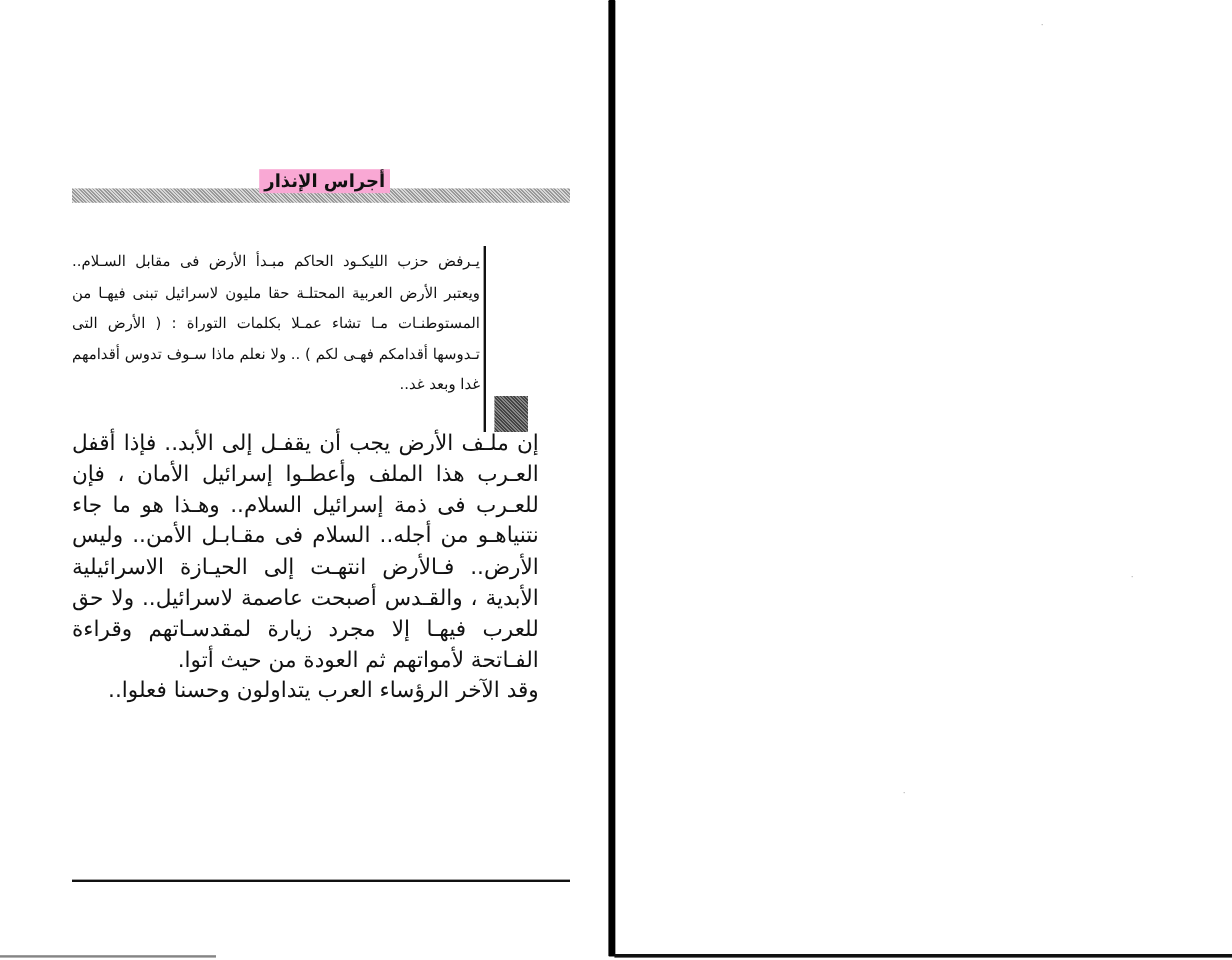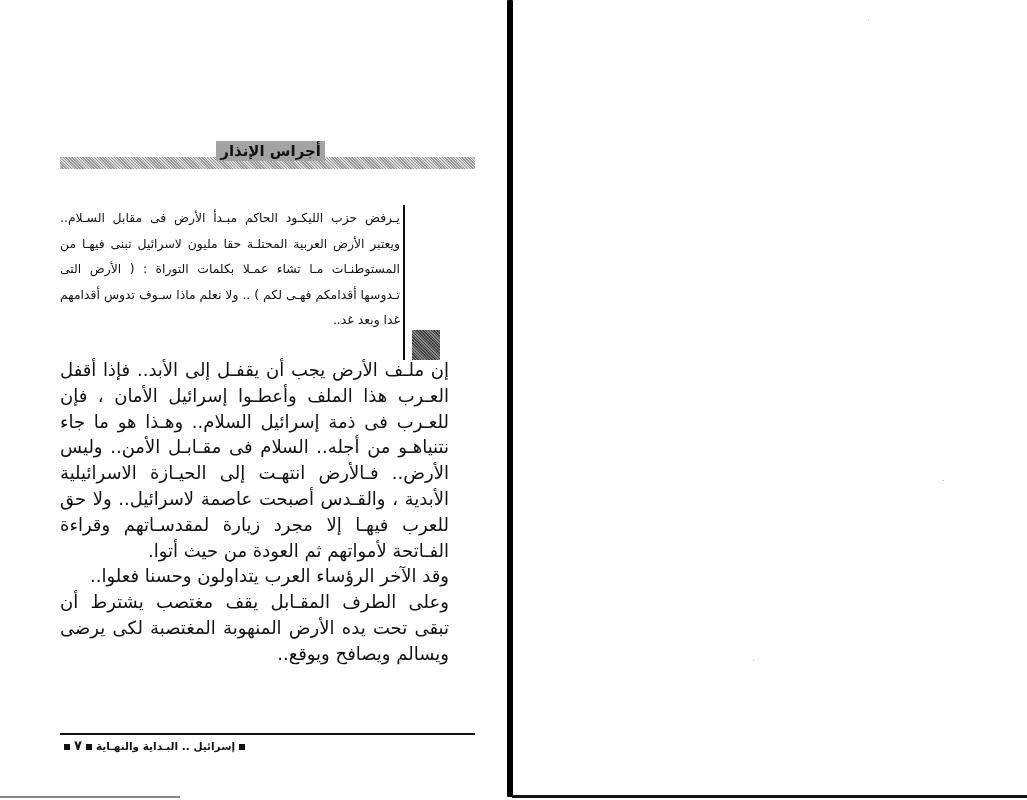--- a/index.html
+++ b/index.html
@@ -17,21 +17,21 @@
   .page-right { position: absolute; left: 513px; top: 0; width: 514px; height: 795px; background: #fff; }
 
   .header {
     position: absolute; left: 60px; top: 145px; width: 415px; height: 24px;
   }
   .header-band {
     position: absolute; left: 0; right: 0; top: 12px; height: 12px;
     background-image: repeating-linear-gradient(45deg, #9a9a9a 0 1px, #d8d8d8 1px 2px);
   }
   .header-title {
-    position: absolute; right: 150px; top: -4px; background: #a3a3a3; padding: 0 4px;
+    position: absolute; right: 150px; top: -4px; background: #f9a8d4; padding: 0 4px;
     font-family: "DejaVu Sans", sans-serif; font-weight: bold; font-size: 15px; direction: rtl;
     line-height: 20px;
   }
 
   .intro {
     position: absolute; left: 60px; top: 205px; width: 340px; direction: rtl;
     font-family: "DejaVu Sans", sans-serif; font-size: 12.4px; line-height: 25.5px; text-align: justify;
   }
   .intro-rule { position: absolute; left: 403px; top: 205px; width: 2px; height: 155px; background: #111; }
   .intro-square {
@@ -64,27 +64,23 @@
     <div class="header-title">أجراس الإنذار</div>
   </div>
 
   <div class="intro">يـرفض حزب الليكـود الحاكم مبـدأ الأرض فى مقابل السـلام.. ويعتبر الأرض العربية المحتلـة حقا مليون لاسرائيل تبنى فيهـا من المستوطنـات مـا تشاء عمـلا بكلمات التوراة : ( الأرض التى تـدوسها أقدامكم فهـى لكم ) .. ولا نعلم ماذا سـوف تدوس أقدامهم غدا وبعد غد..</div>
   <div class="intro-rule"></div>
   <div class="intro-square"></div>
 
   <div class="body-text">
     <p class="indent">إن ملـف الأرض يجب أن يقفـل إلى الأبد.. فإذا أقفل العـرب هذا الملف وأعطـوا إسرائيل الأمان ، فإن للعـرب فى ذمة إسرائيل السلام.. وهـذا هو ما جاء نتنياهـو من أجله.. السلام فى مقـابـل الأمن.. وليس الأرض.. فـالأرض انتهـت إلى الحيـازة الاسرائيلية الأبدية ، والقـدس أصبحت عاصمة لاسرائيل.. ولا حق للعرب فيهـا إلا مجرد زيارة لمقدسـاتهم وقراءة الفـاتحة لأمواتهم ثم العودة من حيث أتوا.</p>
     <p class="indent">وقد الآخر الرؤساء العرب يتداولون وحسنا فعلوا..</p>
-    <p class="indent">وعلى الطرف المقـابل يقف مغتصب يشترط أن تبقى تحت يده الأرض المنهوبة المغتصبة لكى يرضى ويسالم ويصافح ويوقع..</p>
   </div>
 
   <div class="footer-rule"></div>
-  <div class="footer">
-    <span class="sq"></span><span>إسرائيل .. البـداية والنهـاية</span><span class="sq"></span><span class="num">٧</span><span class="sq"></span>
-  </div>
 </div>
 
 <div class="spine"></div>
 <div class="page-right">
   <div class="speck" style="left:355px;top:20px;"></div>
   <div class="speck" style="left:240px;top:660px;"></div>
   <div class="speck" style="left:430px;top:480px;"></div>
 </div>
 <div class="bottom-line"></div>
 <div class="bottom-line-left"></div>

